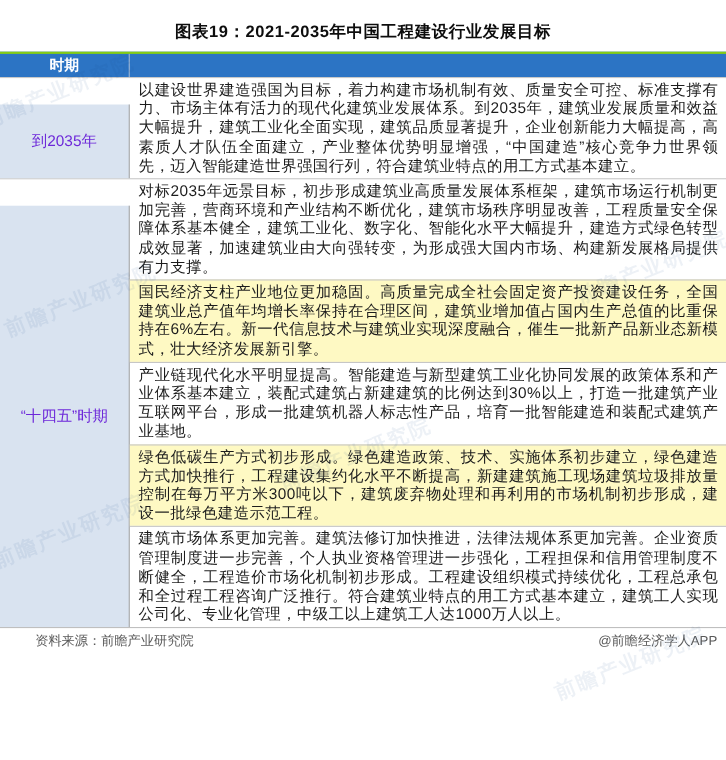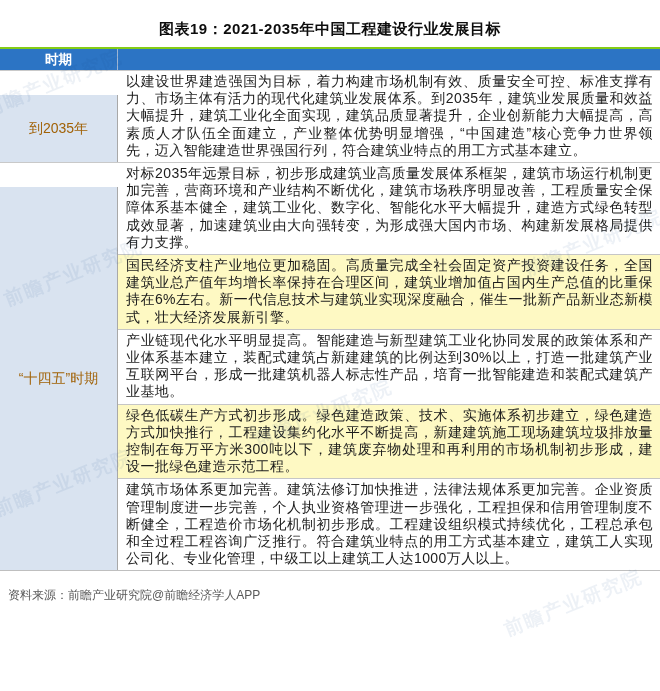--- a/index.html
+++ b/index.html
@@ -26,34 +26,34 @@
     color:#ffffff;font-weight:bold;font-size:13.5px;
   }
   .thead .hc{display:flex;align-items:center;justify-content:center;}
   .hc.c1{width:118px;border-right:1px solid #9fb6d4;box-sizing:border-box;}
   .hc.c2{flex:1;}
   .trow{display:flex;border-top:1px solid #c9c9c9;}
   .pcell{
     width:118px;box-sizing:border-box;flex-shrink:0;
     background:#d9e3f0;border-right:1px solid #a8a8a8;
     display:flex;align-items:center;justify-content:center;
-    color:#a16207;font-size:14px;text-align:right;padding:0 3px;margin-top:24px;
+    color:#6d28d9;font-size:14px;text-align:right;padding:0 3px;margin-top:24px;
   }
   .gcell{flex:1;display:flex;flex-direction:column;min-width:0;}
   .goal{
     padding:2px 7px 3px 8px;
     text-align:justify;color:#1c1c1c;
     letter-spacing:0.4px;
   }
   .goal + .goal{border-top:1px solid #c6c6c6;}
   .goal.alt{background:#fef9c3;}
   .footer{
-    display:flex;justify-content:flex-start;
-    padding:16px 8px 0 8px;
-    font-size:12px;color:#595959;
+    display:flex;justify-content:space-between;
+    padding:3px 8px 0 8px;
+    font-size:12px;color:#595959;margin-left:24px;
   }
   .wm{
     position:absolute;pointer-events:none;
     color:rgba(30,80,140,0.08);
     font-size:19px;font-weight:bold;letter-spacing:2px;
     transform:rotate(-22deg);white-space:nowrap;z-index:5;
   }
 </style>
 </head>
 <body>

